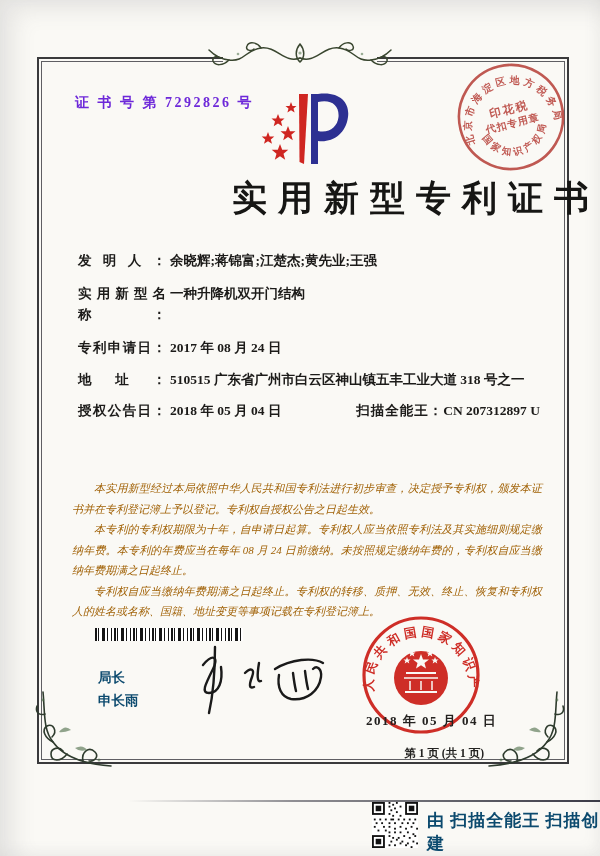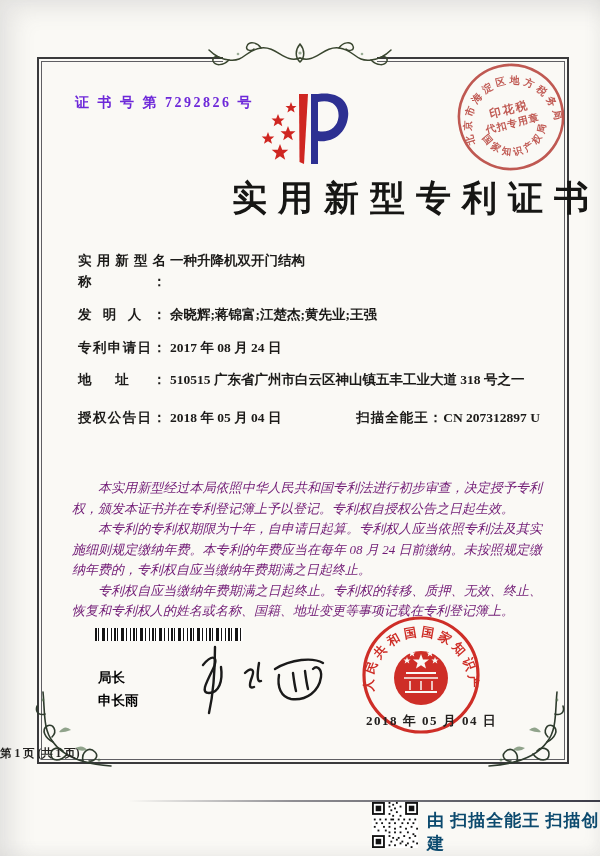--- a/index.html
+++ b/index.html
@@ -35,49 +35,49 @@
   .title{
     position:absolute;left:0;top:175px;width:100%;text-align:right;
     font-size:35px;font-weight:bold;letter-spacing:11px;color:#161614;
     text-indent:11px;
   }
   
   .fields{position:absolute;left:78px;top:250px;width:462px;font-size:13.5px;font-weight:bold;color:#1c1b19;}
   .frow{display:flex;margin-bottom:12px;line-height:21px;}
   .frow .lbl{flex:0 0 88px;text-align:justify;text-align-last:justify;}
   .frow .val{flex:1;padding-left:4px;}
-  .frow.addr{line-height:19px;margin-bottom:18px;}
+  .frow.addr{line-height:19px;margin-bottom:11px;}
   .frow.last .pair2{margin-left:auto;display:flex;white-space:nowrap;}
   .frow.last .pair2 .lbl2{letter-spacing:1px;}
   
   .paras{
     position:absolute;left:72px;top:478px;width:470px;
-    font-size:13px;line-height:20.5px;text-align:justify;color:#701a75;
+    font-size:11px;line-height:20.5px;text-align:justify;color:#a16207;
     font-style:italic;
   }
   .paras p{margin:0;text-indent:2em;}
   
   .barcode{
     position:absolute;left:95px;top:628px;width:148px;height:13px;
     background:repeating-linear-gradient(90deg,
       #141414 0 2px, #fff 2px 3px, #141414 3px 4px, #fff 4px 7px,
       #141414 7px 10px, #fff 10px 12px, #141414 12px 13px, #fff 13px 16px,
       #141414 16px 17px, #fff 17px 19px);
   }
   
-  .director{position:absolute;left:98px;top:666px;font-size:13.5px;font-weight:bold;line-height:23px;color:#000000;}
+  .director{position:absolute;left:98px;top:666px;font-size:13.5px;font-weight:bold;line-height:23px;color:#0c4a6e;}
   .signature{position:absolute;left:175px;top:643px;width:160px;height:75px;}
   
   .seal{position:absolute;left:360px;top:614px;width:122px;height:122px;opacity:.92;}
   .seal-date{
     position:absolute;left:366px;top:712px;font-size:13px;font-weight:bold;
     letter-spacing:1.5px;color:#23211f;z-index:5;
   }
   
-  .pageno{position:absolute;left:0;top:746px;width:484px;text-align:left;font-size:11.5px;font-weight:600;color:#242321;}
+  .pageno{position:absolute;left:0;top:746px;width:484px;text-align:right;font-size:11.5px;font-weight:600;color:#242321;}
   
   .orn-top{position:absolute;left:205px;top:36px;width:190px;height:34px;}
   .orn-bl{position:absolute;left:33px;top:690px;width:80px;height:82px;}
   .orn-br{position:absolute;left:487px;top:690px;width:80px;height:82px;transform:scaleX(-1);}
   
   .scan-line{
     position:absolute;left:128px;top:800px;width:472px;height:2px;
     background:linear-gradient(90deg,rgba(60,60,72,0),rgba(55,55,66,.55) 35%,#3a3a46);
   }
   .qr{position:absolute;left:372px;top:802px;width:46px;height:46px;}
@@ -174,26 +174,26 @@
       <textPath href="#taxBotArc" startOffset="50%" text-anchor="middle">国家知识产权局</textPath>
     </text>
     <text x="56" y="52" font-size="11.5" fill="#b8433c" text-anchor="middle" font-weight="bold" letter-spacing="2">印花税</text>
     <text x="56" y="66" font-size="10" fill="#b8433c" text-anchor="middle" font-weight="bold" letter-spacing="1">代扣专用章</text>
   </svg>
 
   <div class="title">实用新型专利证书</div>
 
   <div class="fields">
     <div class="frow">
+      <span class="lbl">发明人：</span>
+      <span class="val">余晓辉;蒋锦富;江楚杰;黄先业;王强</span>
+    </div>
+    <div class="frow">
       <span class="lbl">实用新型名称：</span>
       <span class="val">一种升降机双开门结构</span>
-    </div>
-    <div class="frow">
-      <span class="lbl">发明人：</span>
-      <span class="val">余晓辉;蒋锦富;江楚杰;黄先业;王强</span>
     </div>
     <div class="frow">
       <span class="lbl">专利申请日：</span>
       <span class="val">2017 年 08 月 24 日</span>
     </div>
     <div class="frow addr">
       <span class="lbl">地址：</span>
       <span class="val">510515 广东省广州市白云区神山镇五丰工业大道 318 号之一</span>
     </div>
     <div class="frow last">

